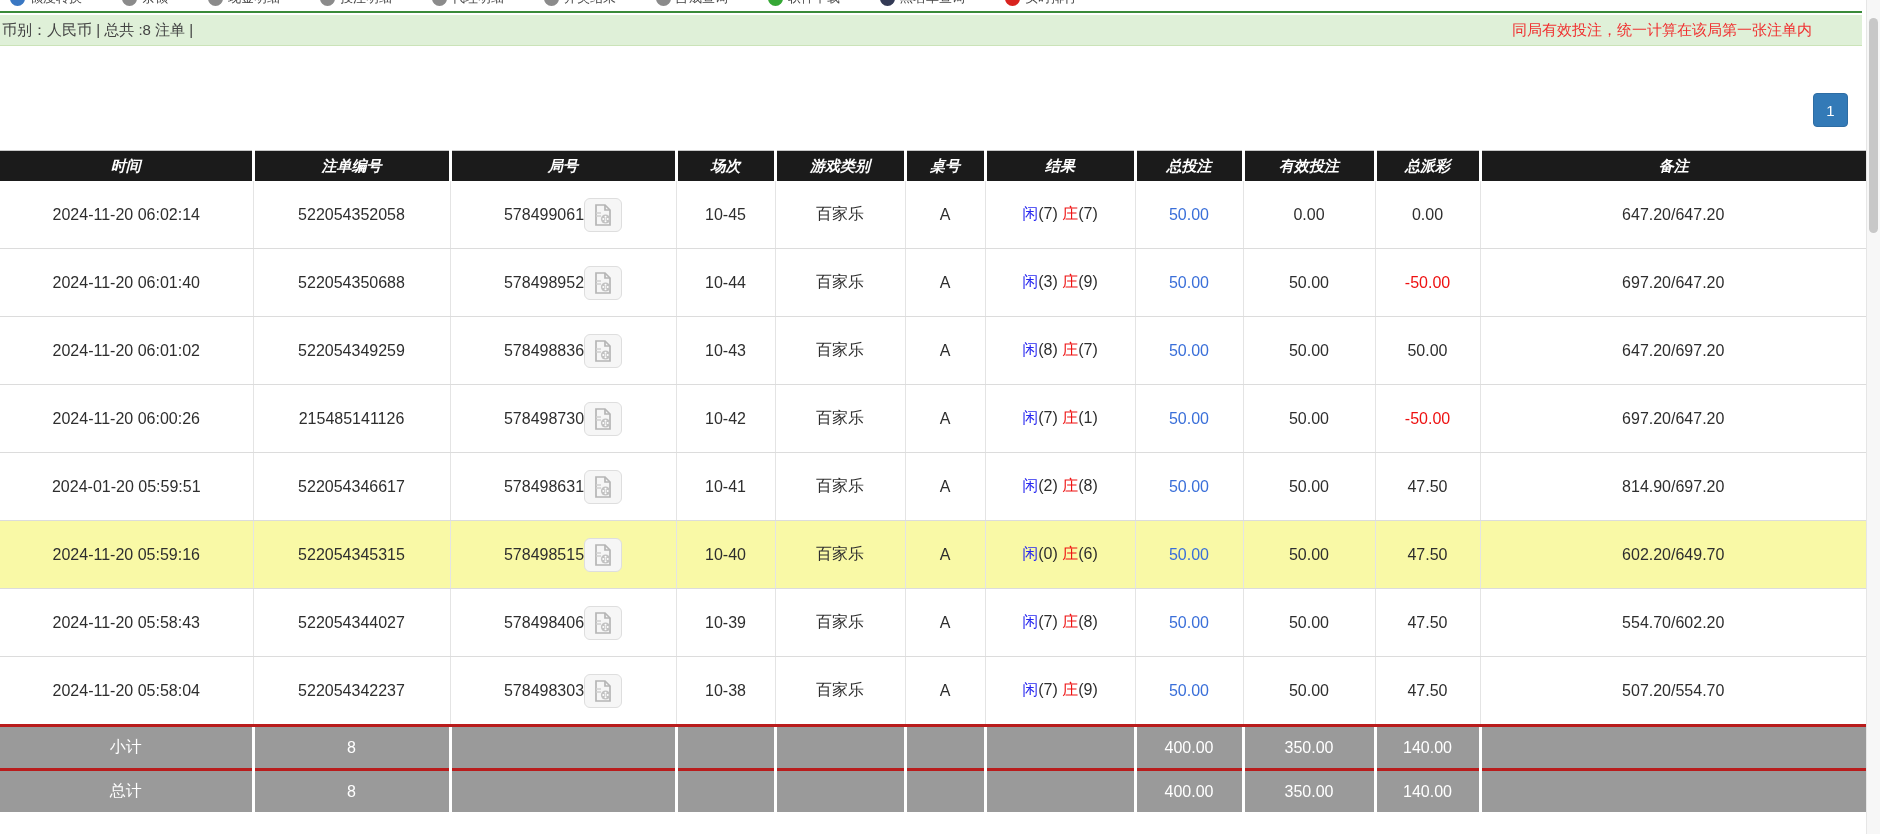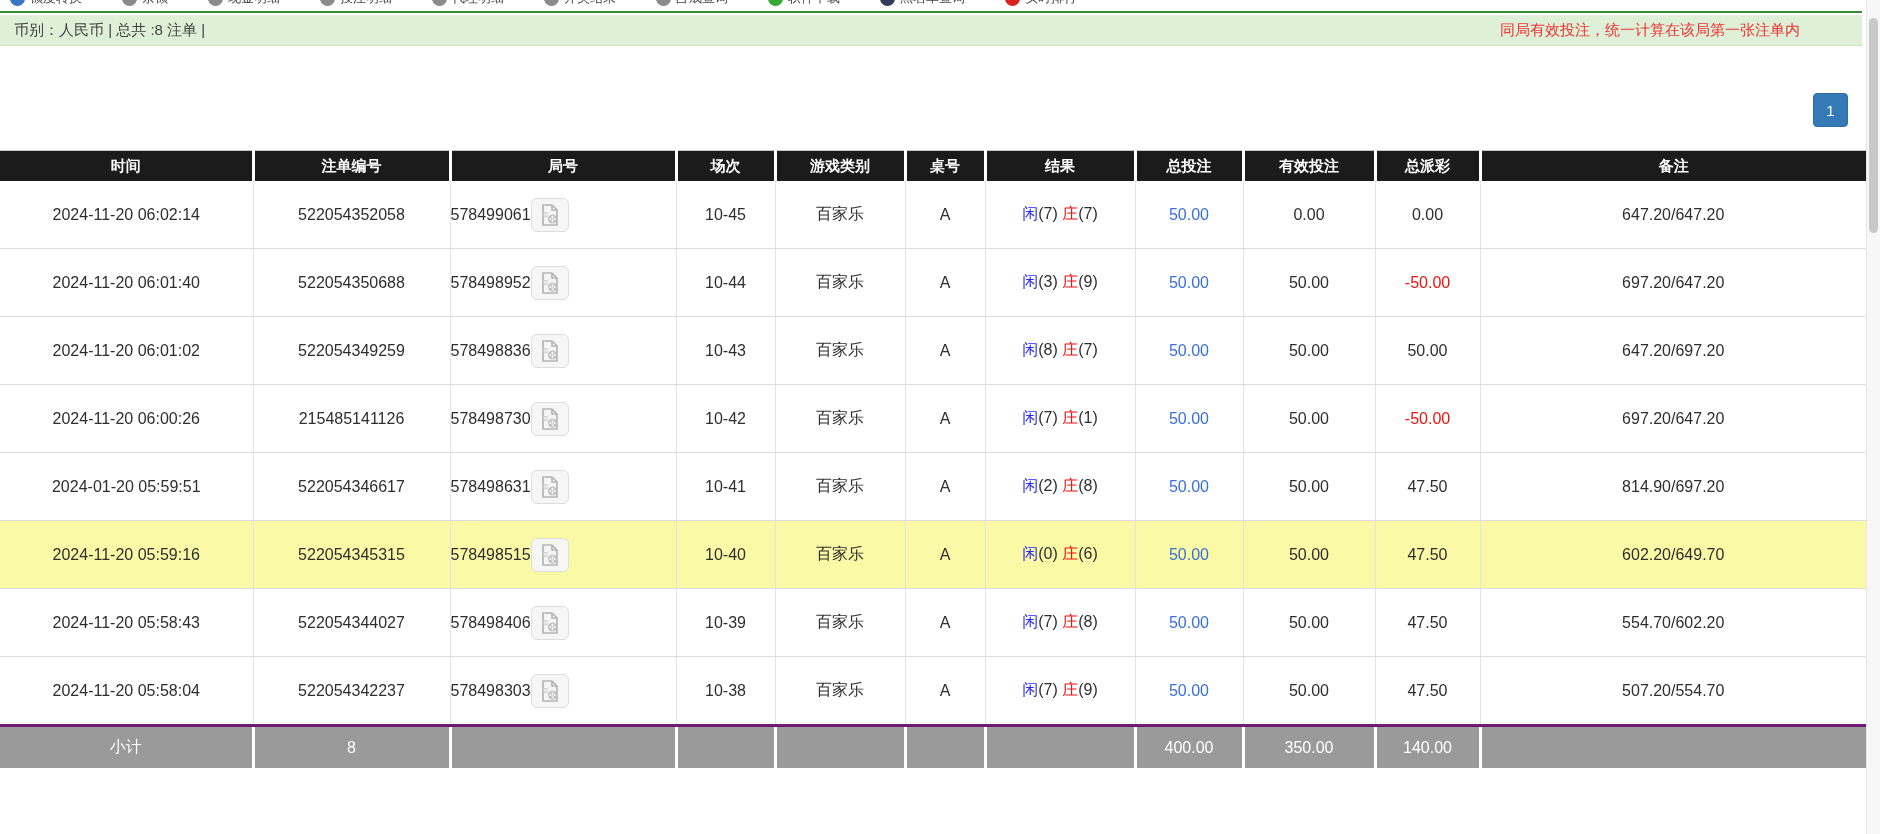--- a/index.html
+++ b/index.html
@@ -9,44 +9,44 @@
   
   .toolbar{position:absolute;top:0;left:0;width:1862px;height:13px;overflow:hidden;
            background:#fff;border-bottom:2px solid var(--toolbar-line,#3a8a3a);box-sizing:border-box;}
   .toolbar-inner{display:flex;align-items:center;gap:40px;padding-left:10px;margin-top:-15px;height:26px;}
   .tb-item{display:flex;align-items:center;gap:5px;font-size:13px;color:#444;white-space:nowrap;cursor:pointer;}
   .tb-ico{width:15px;height:15px;border-radius:50%;flex:0 0 15px;}
 
   
   .infobar{position:absolute;top:15px;left:0;width:1862px;height:31px;box-sizing:border-box;
            background:var(--bar-bg,#dff0d8);border-bottom:1px solid #cbe3b8;
-           display:flex;align-items:center;justify-content:space-between;padding:0 14px;font-size:15px;}
+           display:flex;align-items:center;justify-content:space-between;padding:0 2px;font-size:15px;}
   .infobar-left{color:#424242;}
   .infobar-right{color:var(--note-red,#f03030);margin-right:48px;}
 
   
   .page-btn{position:absolute;top:93px;left:1813px;width:35px;height:34px;
             background:var(--accent,#337ab7);border:1px solid #2e6da4;border-radius:4px;
             color:#fff;font-size:15px;font-family:inherit;cursor:pointer;}
 
   
   .tablewrap{position:absolute;top:150px;left:0;width:1866px;}
   table{border-collapse:collapse;table-layout:fixed;width:1866px;border-top:1px solid #c8c8c8;}
   thead th{background:var(--header-bg,#1b1b1b);color:#fff;font-size:15px;font-weight:bold;
-           height:30px;padding:0;border-left:3px solid #fff;}
+           height:30px;padding:0;border-left:3px solid #fff;font-style:italic;}
   thead th:first-child{border-left:none;}
   tbody td{height:67px;padding:0;text-align:center;font-size:16px;color:#2e2e2e;background:#fff;
            border-bottom:1px solid #dcdcdc;border-left:1px solid #e4e4e4;overflow:hidden;}
   tbody td:first-child{border-left:none;margin-left:8px;}
   tr.hl td{background:var(--highlight,#f9f9a6);}
   tr.sum td{background:var(--summary-bg,#9a9a9a);color:#fff;height:41px;font-size:16px;
-            border-left:3px solid #fff;border-top:3px solid #701a75;border-bottom:none;}
+            border-left:3px solid #fff;border-top:3px solid #b91c1c;border-bottom:none;}
   tr.sum td:first-child{border-left:none;}
 
-  .round{display:flex;align-items:center;gap:0;}
+  .round{display:flex;align-items:center;justify-content:center;gap:0;}
   .vid-btn{width:38px;height:34px;background:#f6f6f6;border:1px solid #dedede;border-radius:6px;
            display:flex;align-items:center;justify-content:center;padding:0;cursor:pointer;}
   .link{color:var(--link,#3a6fd9);cursor:pointer;}
   .neg{color:var(--negative,#ee1111);}
   .player{color:var(--player,#2929f0);}
   .banker{color:var(--banker,#ee1111);}
   .score{color:#2e2e2e;}
 
   
   .vscroll{position:absolute;top:0;right:0;width:14px;height:834px;background:#f7f7f7;
@@ -385,19 +385,32 @@
           <td></td>
           <td></td>
           <td></td>
           <td></td>
           <td></td>
           <td>400.00</td>
           <td>350.00</td>
           <td>140.00</td>
           <td></td>
         </tr>
+        <tr class="sum">
+          <td>总计</td>
+          <td>8</td>
+          <td></td>
+          <td></td>
+          <td></td>
+          <td></td>
+          <td></td>
+          <td>400.00</td>
+          <td>350.00</td>
+          <td>140.00</td>
+          <td></td>
+        </tr>
       </tbody>
   </table>
 </div>
 
 <div class="vscroll">
   <div class="vthumb"></div>
 </div>
 
 </body></html>

